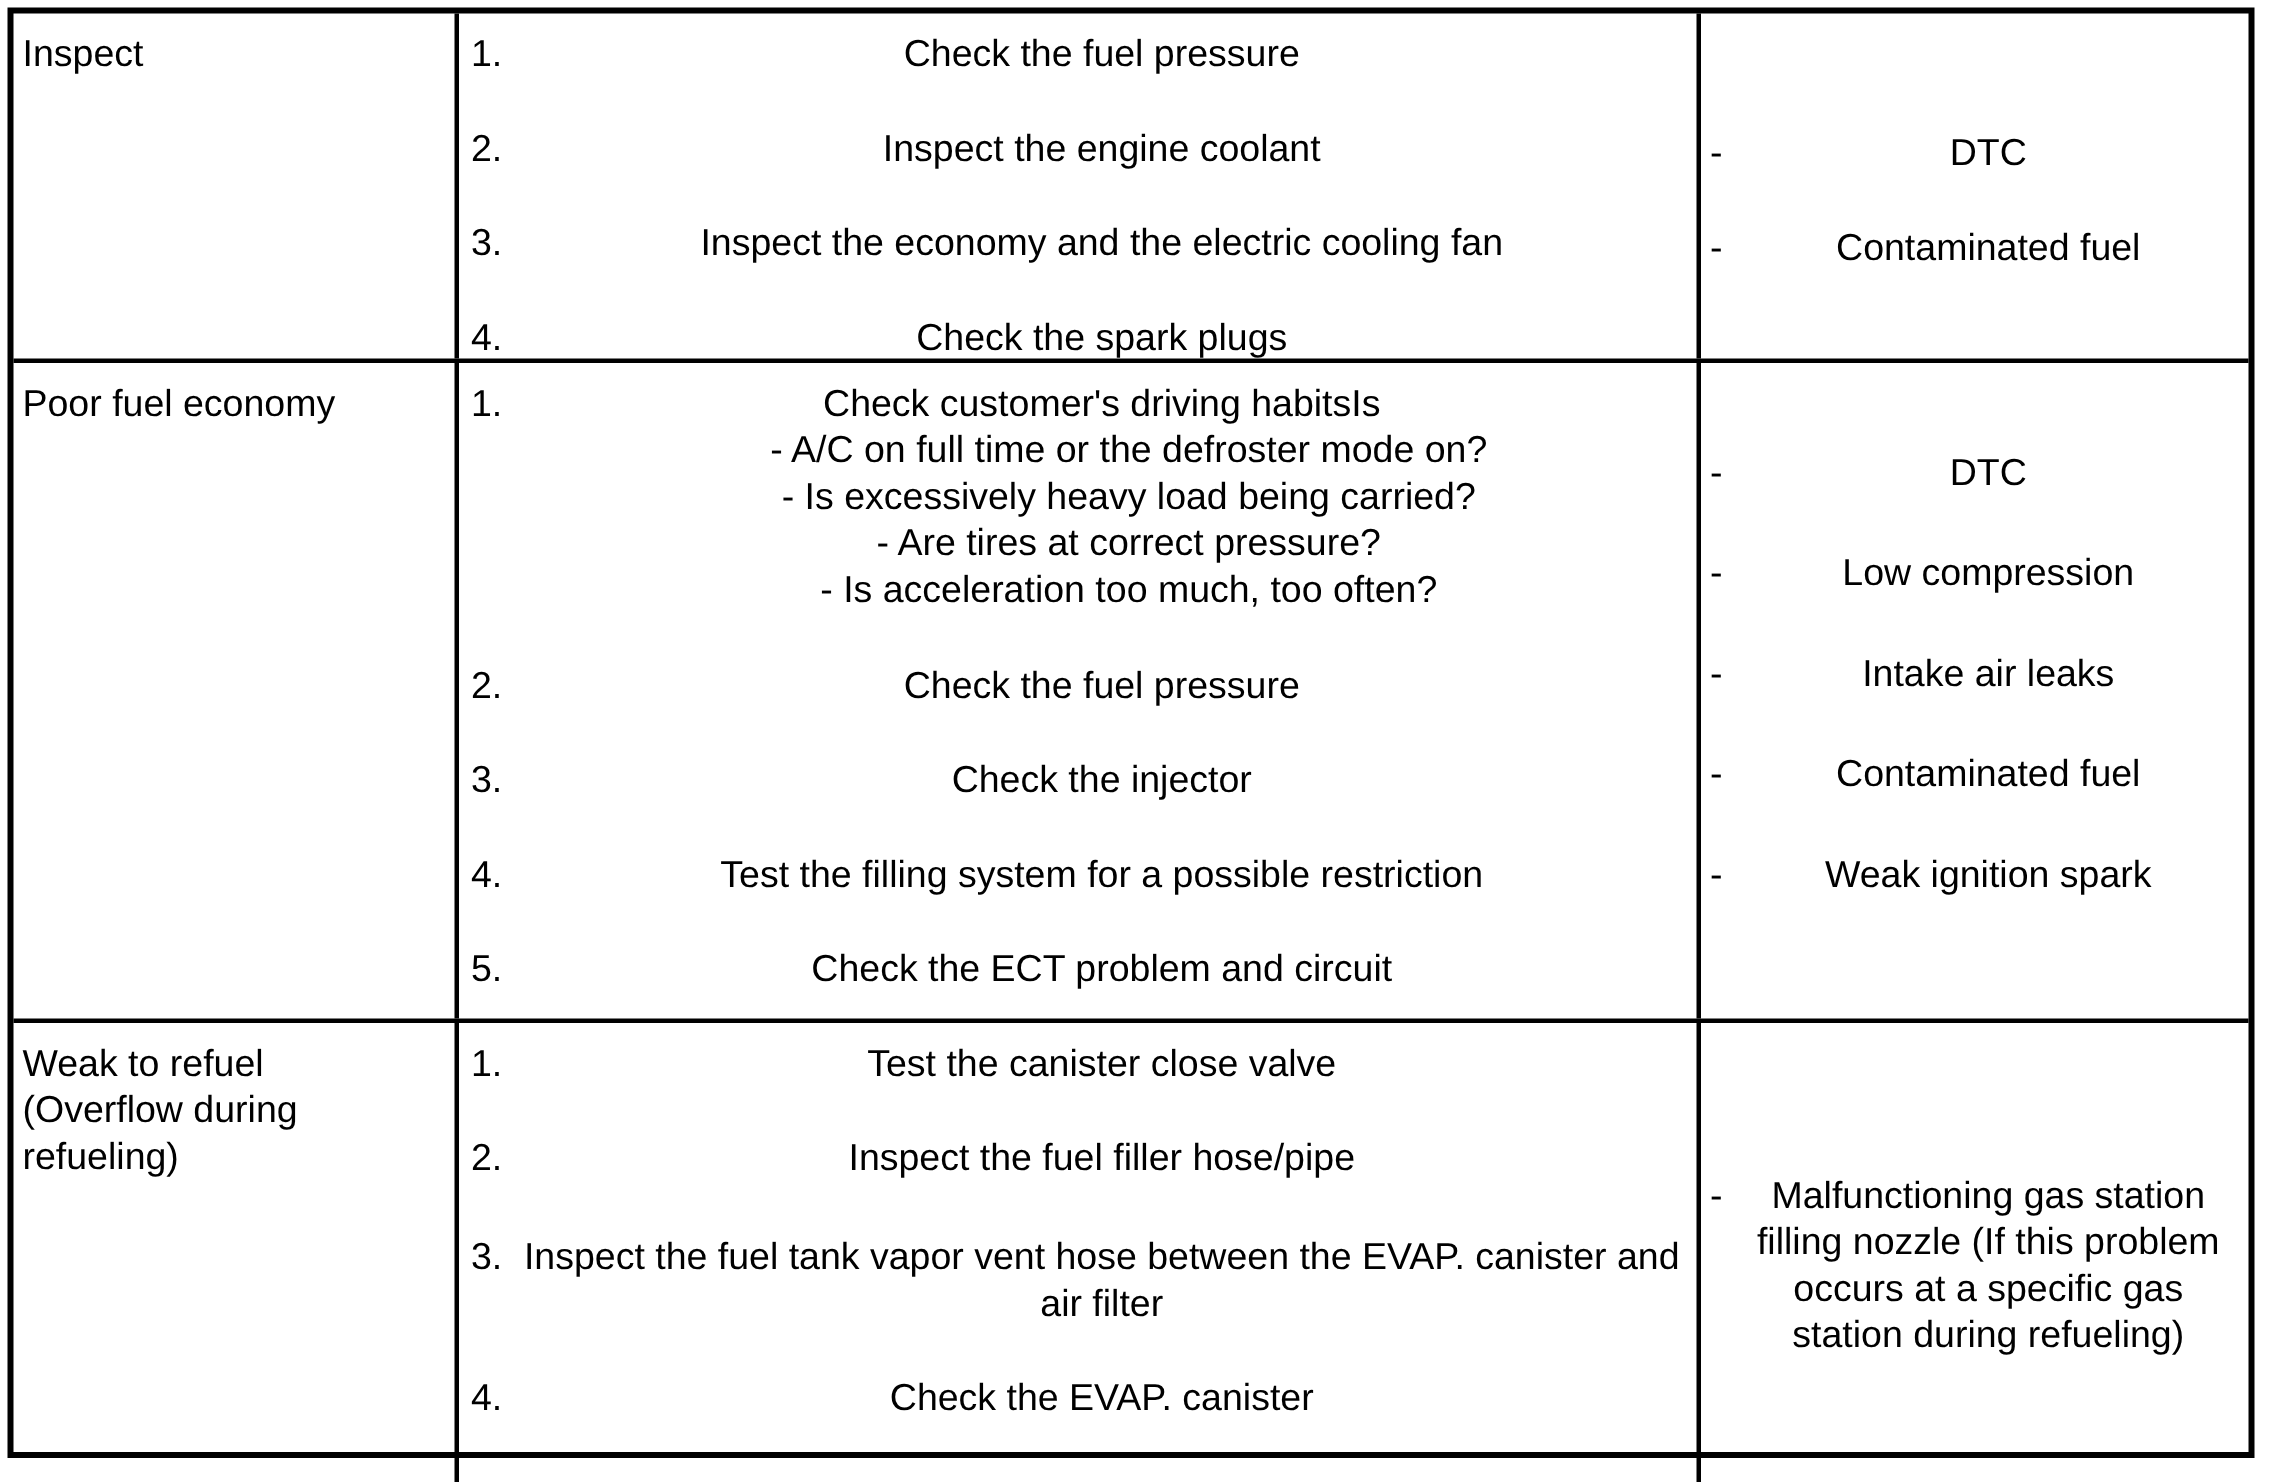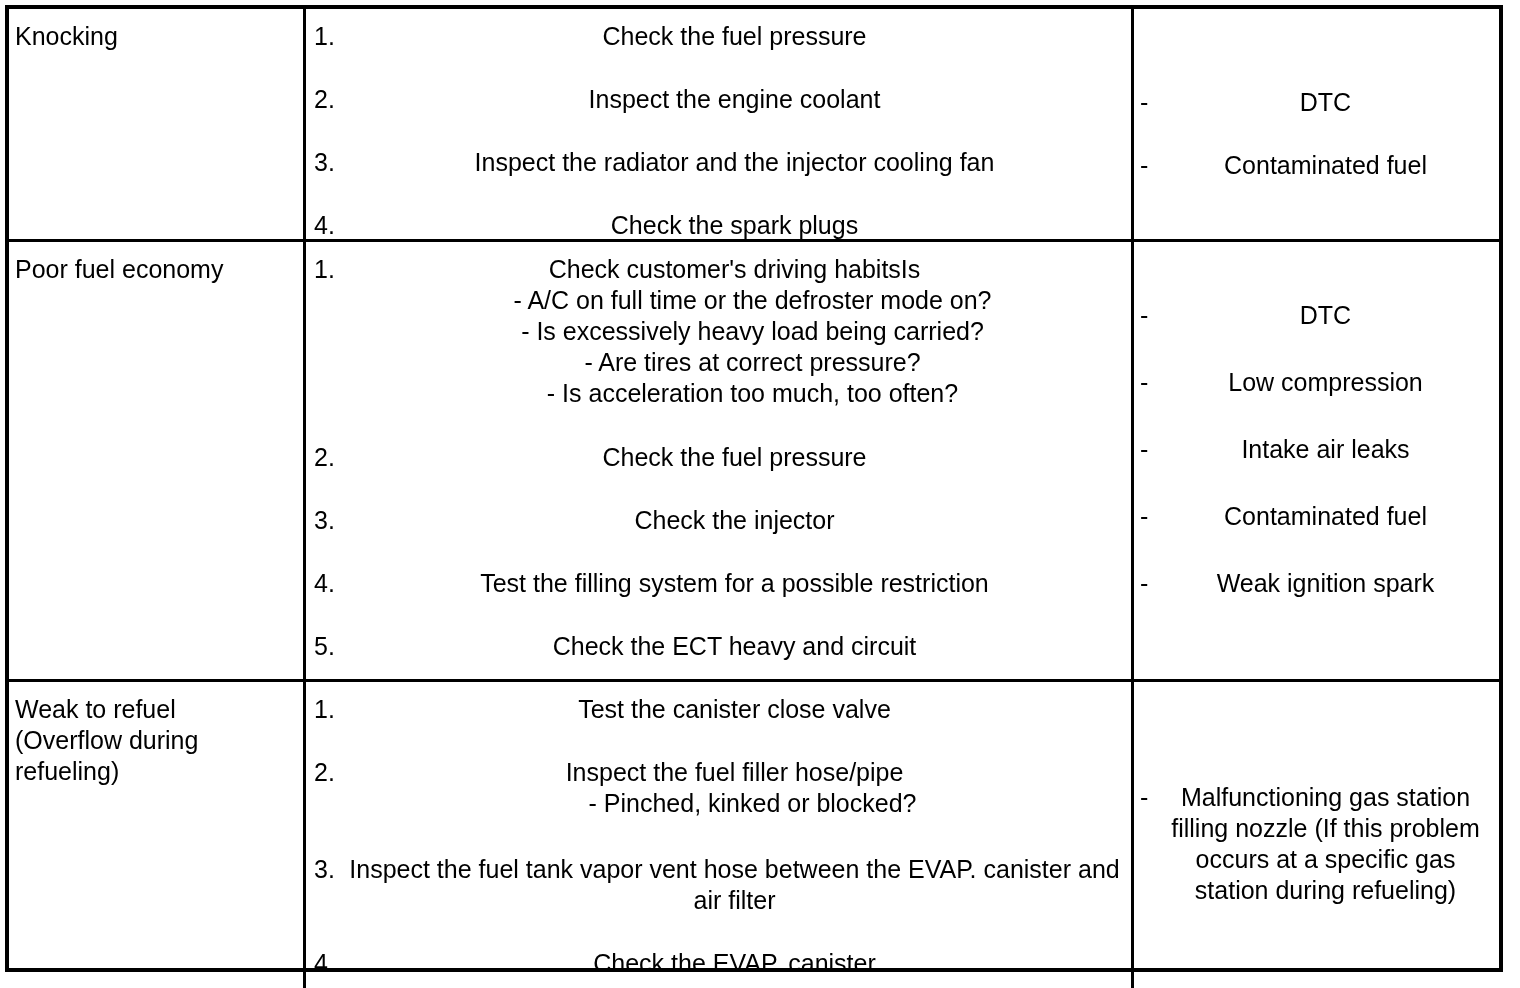--- a/index.html
+++ b/index.html
@@ -110,37 +110,37 @@
 </head>
 <body>
 
 <div class="page">
   <div class="tbl">
 
     <div class="row row-knocking">
 
       <div class="cell col-symptom">
         <div class="sym-block">
-          <div class="symptom-line">Knocking</div>
+          <div class="symptom-line">Inspect</div>
         </div>
       </div>
 
       <div class="cell col-procedure">
         <div class="pad-t-12">
           <div class="step">
             <span class="step-num">1.</span>
             <span class="step-body step-title">Check the fuel pressure</span>
           </div>
           <div class="step mt-32">
             <span class="step-num">2.</span>
             <span class="step-body step-title">Inspect the engine coolant</span>
           </div>
           <div class="step mt-32">
             <span class="step-num">3.</span>
-            <span class="step-body step-title">Inspect the radiator and the injector cooling fan</span>
+            <span class="step-body step-title">Inspect the economy and the electric cooling fan</span>
           </div>
           <div class="step mt-32">
             <span class="step-num">4.</span>
             <span class="step-body step-title">Check the spark plugs</span>
           </div>
         </div>
       </div>
 
       <div class="cell col-cause">
         <div class="pad-t-78">
@@ -184,21 +184,21 @@
           <div class="step mt-32">
             <span class="step-num">3.</span>
             <span class="step-body step-title">Check the injector</span>
           </div>
           <div class="step mt-32">
             <span class="step-num">4.</span>
             <span class="step-body step-title">Test the filling system for a possible restriction</span>
           </div>
           <div class="step mt-32">
             <span class="step-num">5.</span>
-            <span class="step-body step-title">Check the ECT heavy and circuit</span>
+            <span class="step-body step-title">Check the ECT problem and circuit</span>
           </div>
         </div>
       </div>
 
       <div class="cell col-cause">
         <div class="pad-t-58">
           <div class="cause">
             <span class="cause-dash">-</span>
             <span class="cause-text">DTC</span>
           </div>
@@ -236,21 +236,20 @@
         <div class="pad-t-12">
           <div class="step">
             <span class="step-num">1.</span>
             <span class="step-body step-title">Test the canister close valve</span>
           </div>
 
           <div class="step mt-32">
             <span class="step-num">2.</span>
             <span class="step-body">
               <span class="step-title">Inspect the fuel filler hose/pipe</span>
-              <div class="sub">- Pinched, kinked or blocked?</div>
             </span>
           </div>
 
           <div class="step mt-35">
             <span class="step-num">3.</span>
             <span class="step-body step-title">Inspect the fuel tank vapor vent hose between the EVAP. canister and air filter</span>
           </div>
 
           <div class="step mt-32">
             <span class="step-num">4.</span>

